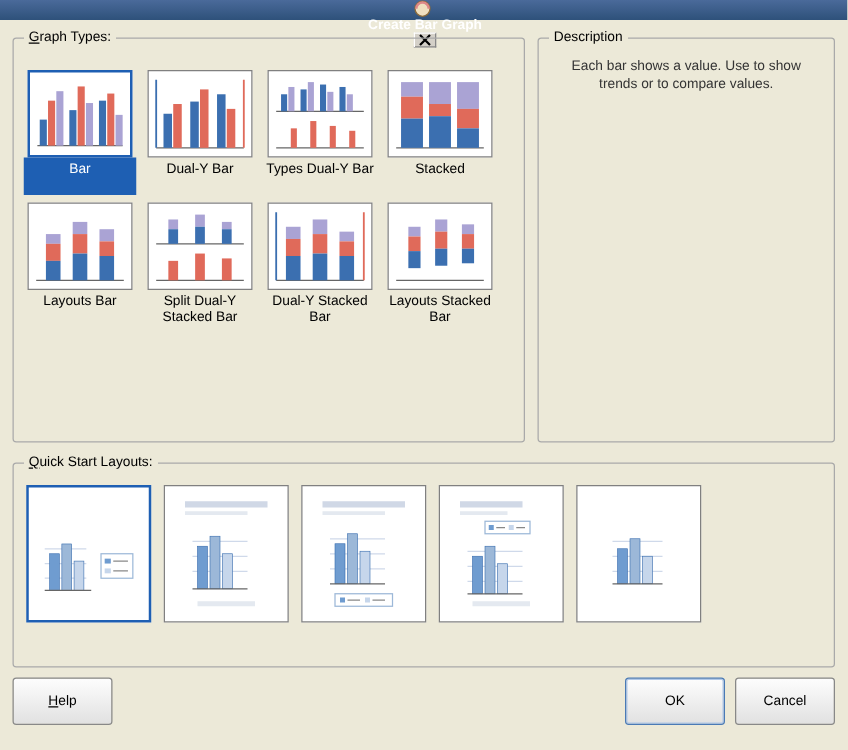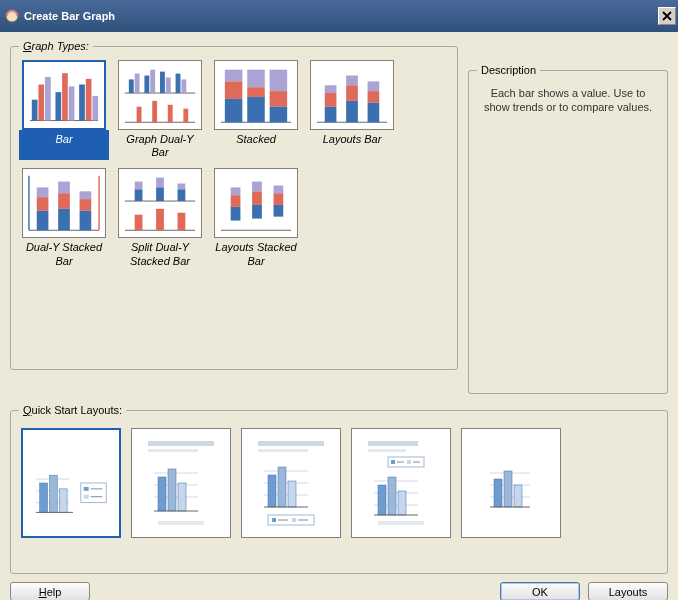--- a/index.html
+++ b/index.html
@@ -6,25 +6,26 @@
     body {
       font-family: Tahoma, Arial, sans-serif;
       font-size: 11px;
       background: #ece9d8;
       width: 678px;
       height: 600px;
       overflow: hidden;
     }
     .titlebar {
       background: linear-gradient(to bottom, #4a6a9a, #2e517a);
-      height: 32px;
+      height: 16px;
       display: flex;
       align-items: center;
       padding: 0 2px 0 4px;
       color: white;
+      flex-direction: column;
     }
     .titlebar-icon {
       width: 16px;
       height: 16px;
       margin-right: 4px;
       display: inline-flex;
       align-items: center;
       justify-content: center;
     }
     .titlebar-title { flex: 1; font-weight: bold; font-size: 11px; }
@@ -48,26 +49,27 @@
     fieldset {
       border: 1px solid #a9a9a9;
       border-radius: 3px;
       padding: 8px;
     }
     legend {
       font-size: 11px;
       padding: 0 4px;
       color: #000;
     }
-    .graph-types-fs { width: 448px; height: 330px; font-style: italic; }
-    .description-fs { flex: 1; height: 330px; margin-top: 24px; }
+    .graph-types-fs { width: 410px; height: 330px; }
+    .description-fs { flex: 1; height: 330px; }
     .types-grid {
       display: grid;
       grid-template-columns: repeat(4, 90px);
       gap: 6px 6px;
+      margin-top: 12px;
     }
     .type-item {
       display: flex;
       flex-direction: column;
       align-items: center;
       cursor: pointer;
     }
     .type-icon {
       width: 84px;
       height: 70px;
@@ -116,21 +118,21 @@
     .layout-item.selected { border: 2px solid #1e5fb3; }
     .button-row {
       display: flex;
       align-items: center;
       gap: 8px;
       padding-top: 8px;
     }
     .button-row .spacer { flex: 1; }
     button.dlg-btn {
       min-width: 80px;
-      height: 19px;
+      height: 38px;
       font-size: 11px;
       background: linear-gradient(to bottom, #fdfdfd, #e1e1e1);
       border: 1px solid #888;
       border-radius: 3px;
       cursor: pointer;
     }
     button.dlg-btn.default {
       border: 1px solid #4a7ab5;
       box-shadow: 0 0 0 1px #b0c8e8 inset;
     }
@@ -173,20 +175,38 @@
                   <rect x="43" y="22" width="6" height="36" fill="#aaa3d4"></rect>
                 <rect x="54" y="20" width="6" height="38" fill="#3b6fb0"></rect>
                   <rect x="61" y="14" width="6" height="44" fill="#e06a5a"></rect>
                   <rect x="68" y="32" width="6" height="26" fill="#aaa3d4"></rect>
               </g>
             </svg>
           </div>
           <div class="type-label">Bar</div>
         </div>
 
+        <div class="type-item">
+          <div class="type-icon">
+            <svg class="chart-svg" width="76" height="60" viewBox="0 0 76 60">
+              <line x1="2" y1="58" x2="74" y2="58" stroke="#666"></line>
+              <line x1="2" y1="2" x2="2" y2="58" stroke="#3b6fb0" stroke-width="1.5"></line>
+              <line x1="74" y1="2" x2="74" y2="58" stroke="#e06a5a" stroke-width="1.5"></line>
+              <g>
+                <rect x="8" y="30" width="7" height="28" fill="#3b6fb0"></rect>
+                  <rect x="16" y="22" width="7" height="36" fill="#e06a5a"></rect>
+                <rect x="30" y="20" width="7" height="38" fill="#3b6fb0"></rect>
+                  <rect x="38" y="10" width="7" height="48" fill="#e06a5a"></rect>
+                <rect x="52" y="14" width="7" height="44" fill="#3b6fb0"></rect>
+                  <rect x="60" y="26" width="7" height="32" fill="#e06a5a"></rect>
+              </g>
+            </svg>
+          </div>
+          <div class="type-label">Dual-Y Bar</div>
+        </div>
 
         <div class="type-item">
           <div class="type-icon">
             <svg class="chart-svg" width="76" height="60" viewBox="0 0 76 60">
               <line x1="2" y1="28" x2="74" y2="28" stroke="#666"></line>
               <line x1="2" y1="58" x2="74" y2="58" stroke="#666"></line>
               <g>
                 <rect x="6" y="14" width="5" height="14" fill="#3b6fb0"></rect>
                   <rect x="12" y="8" width="5" height="20" fill="#aaa3d4"></rect>
                 <rect x="22" y="10" width="5" height="18" fill="#3b6fb0"></rect>
@@ -197,21 +217,21 @@
                   <rect x="60" y="14" width="5" height="14" fill="#aaa3d4"></rect>
               </g>
               <g>
                 <rect x="14" y="42" width="5" height="16" fill="#e06a5a"></rect>
                 <rect x="30" y="36" width="5" height="22" fill="#e06a5a"></rect>
                 <rect x="46" y="40" width="5" height="18" fill="#e06a5a"></rect>
                 <rect x="62" y="44" width="5" height="14" fill="#e06a5a"></rect>
               </g>
             </svg>
           </div>
-          <div class="type-label">Graph Dual-Y Bar</div>
+          <div class="type-label">Types Dual-Y Bar</div>
         </div>
 
         <div class="type-item">
           <div class="type-icon">
             <svg class="chart-svg" width="76" height="60" viewBox="0 0 76 60">
               <line x1="2" y1="58" x2="74" y2="58" stroke="#666"></line>
               <g>
                   <rect x="6" y="4" width="18" height="12" fill="#aaa3d4"></rect>
                   <rect x="6" y="16" width="18" height="18" fill="#e06a5a"></rect>
                   <rect x="6" y="34" width="18" height="24" fill="#3b6fb0"></rect>
@@ -251,20 +271,47 @@
                   <rect x="54" y="38" width="12" height="20" fill="#3b6fb0"></rect>
                 </g>
             </svg>
           </div>
           <div class="type-label">Layouts Bar</div>
         </div>
 
         <div class="type-item">
           <div class="type-icon">
             <svg class="chart-svg" width="76" height="60" viewBox="0 0 76 60">
+              <line x1="2" y1="28" x2="74" y2="28" stroke="#666"></line>
+              <line x1="2" y1="58" x2="74" y2="58" stroke="#666"></line>
+              <g>
+                  <rect x="12" y="8" width="8" height="8" fill="#aaa3d4"></rect>
+                  <rect x="12" y="16" width="8" height="12" fill="#3b6fb0"></rect>
+                </g>
+              <g>
+                  <rect x="34" y="4" width="8" height="10" fill="#aaa3d4"></rect>
+                  <rect x="34" y="14" width="8" height="14" fill="#3b6fb0"></rect>
+                </g>
+              <g>
+                  <rect x="56" y="10" width="8" height="6" fill="#aaa3d4"></rect>
+                  <rect x="56" y="16" width="8" height="12" fill="#3b6fb0"></rect>
+                </g>
+              <g>
+                  <rect x="12" y="42" width="8" height="16" fill="#e06a5a"></rect>
+                  <rect x="34" y="36" width="8" height="22" fill="#e06a5a"></rect>
+                  <rect x="56" y="40" width="8" height="18" fill="#e06a5a"></rect>
+                </g>
+            </svg>
+          </div>
+          <div class="type-label">Split Dual-Y Stacked Bar</div>
+        </div>
+
+        <div class="type-item">
+          <div class="type-icon">
+            <svg class="chart-svg" width="76" height="60" viewBox="0 0 76 60">
               <line x1="2" y1="58" x2="74" y2="58" stroke="#666"></line>
               <line x1="2" y1="2" x2="2" y2="58" stroke="#3b6fb0" stroke-width="1.5"></line>
               <line x1="74" y1="2" x2="74" y2="58" stroke="#e06a5a" stroke-width="1.5"></line>
               <g>
                   <rect x="10" y="14" width="12" height="10" fill="#aaa3d4"></rect>
                   <rect x="10" y="24" width="12" height="14" fill="#e06a5a"></rect>
                   <rect x="10" y="38" width="12" height="20" fill="#3b6fb0"></rect>
                 </g>
               <g>
                   <rect x="32" y="8" width="12" height="12" fill="#aaa3d4"></rect>
@@ -272,47 +319,20 @@
                   <rect x="32" y="36" width="12" height="22" fill="#3b6fb0"></rect>
                 </g>
               <g>
                   <rect x="54" y="18" width="12" height="8" fill="#aaa3d4"></rect>
                   <rect x="54" y="26" width="12" height="12" fill="#e06a5a"></rect>
                   <rect x="54" y="38" width="12" height="20" fill="#3b6fb0"></rect>
                 </g>
             </svg>
           </div>
           <div class="type-label">Dual-Y Stacked Bar</div>
-        </div>
-
-        <div class="type-item">
-          <div class="type-icon">
-            <svg class="chart-svg" width="76" height="60" viewBox="0 0 76 60">
-              <line x1="2" y1="28" x2="74" y2="28" stroke="#666"></line>
-              <line x1="2" y1="58" x2="74" y2="58" stroke="#666"></line>
-              <g>
-                  <rect x="12" y="8" width="8" height="8" fill="#aaa3d4"></rect>
-                  <rect x="12" y="16" width="8" height="12" fill="#3b6fb0"></rect>
-                </g>
-              <g>
-                  <rect x="34" y="4" width="8" height="10" fill="#aaa3d4"></rect>
-                  <rect x="34" y="14" width="8" height="14" fill="#3b6fb0"></rect>
-                </g>
-              <g>
-                  <rect x="56" y="10" width="8" height="6" fill="#aaa3d4"></rect>
-                  <rect x="56" y="16" width="8" height="12" fill="#3b6fb0"></rect>
-                </g>
-              <g>
-                  <rect x="12" y="42" width="8" height="16" fill="#e06a5a"></rect>
-                  <rect x="34" y="36" width="8" height="22" fill="#e06a5a"></rect>
-                  <rect x="56" y="40" width="8" height="18" fill="#e06a5a"></rect>
-                </g>
-            </svg>
-          </div>
-          <div class="type-label">Split Dual-Y Stacked Bar</div>
         </div>
 
         <div class="type-item">
           <div class="type-icon">
             <svg class="chart-svg" width="76" height="60" viewBox="0 0 76 60">
               <line x1="2" y1="58" x2="74" y2="58" stroke="#666"></line>
               <g>
                   <rect x="12" y="14" width="10" height="8" fill="#aaa3d4"></rect>
                   <rect x="12" y="22" width="10" height="12" fill="#e06a5a"></rect>
                   <rect x="12" y="34" width="10" height="14" fill="#3b6fb0"></rect>
@@ -438,15 +458,15 @@
         </svg>
       </div>
 
     </div>
   </fieldset>
 
   <div class="button-row">
     <button class="dlg-btn"><span class="underline">H</span>elp</button>
     <span class="spacer"></span>
     <button class="dlg-btn default">OK</button>
-    <button class="dlg-btn">Layouts</button>
+    <button class="dlg-btn">Cancel</button>
   </div>
 </div>
 
 </body></html>

